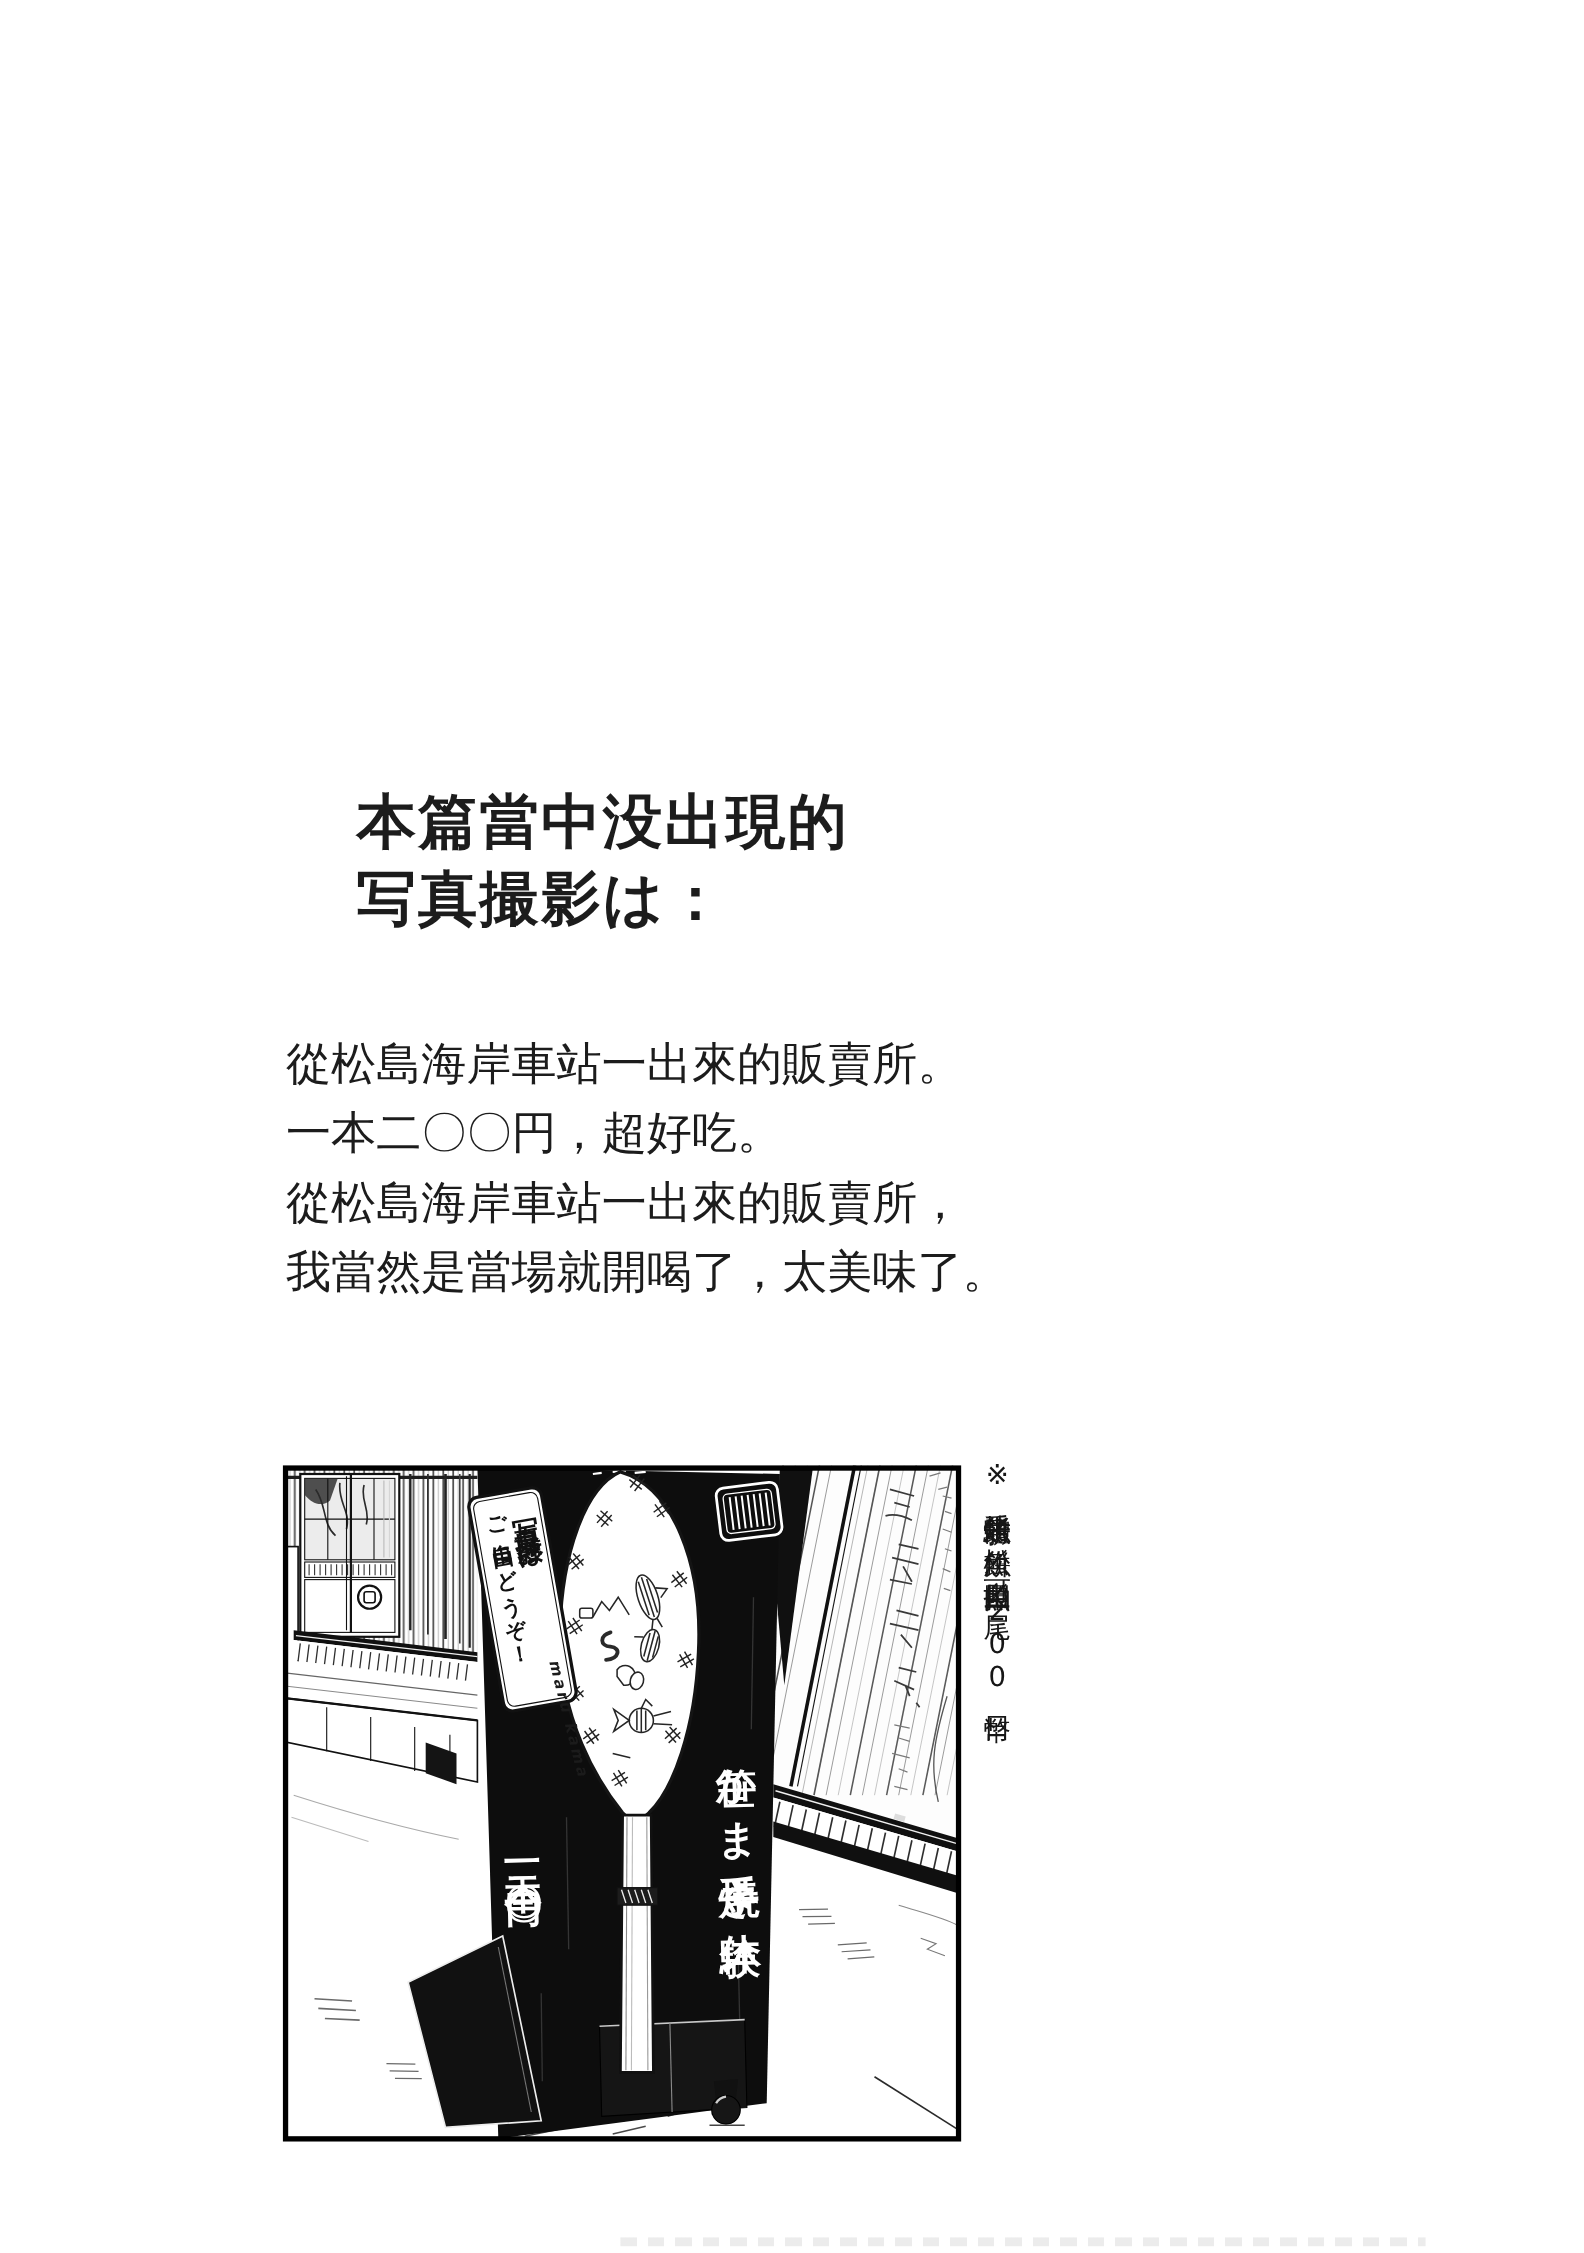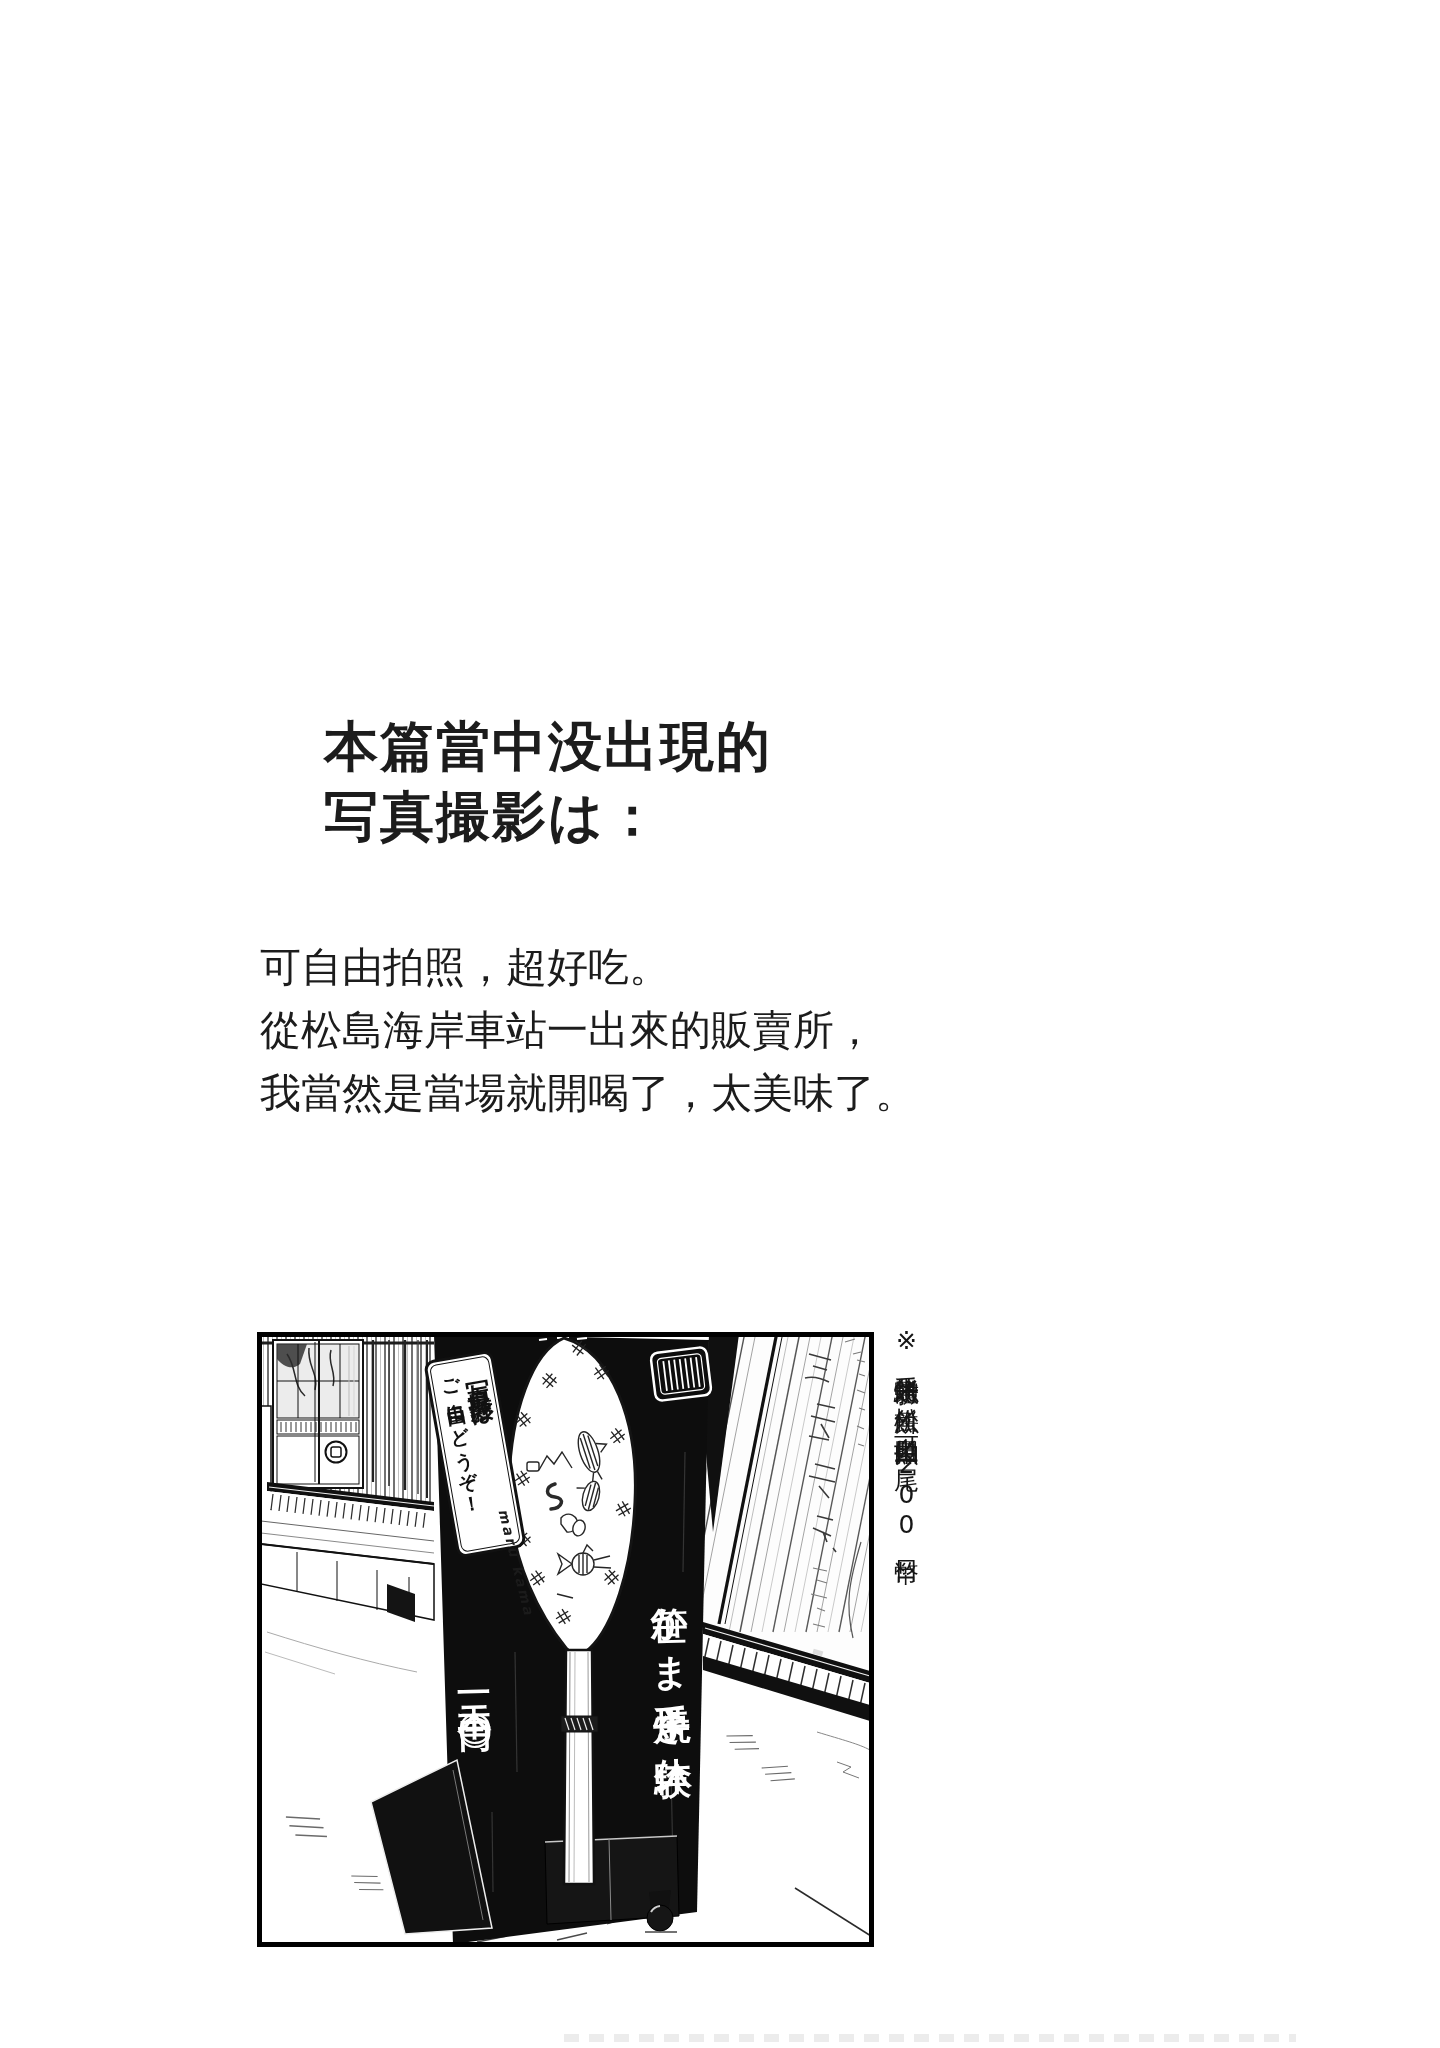--- a/index.html
+++ b/index.html
@@ -60,21 +60,22 @@
 <body>
 
 <div class="page">
 
   <div class="title-block">
     <div class="title-line">本篇當中没出現的</div>
     <div class="title-line">写真撮影は：</div>
   </div>
 
   <div class="intro-block">
-    <div class="intro-line">可自由拍照，超好吃。</div>
+    <div class="intro-line">從松島海岸車站一出來的販賣所。</div>
+    <div class="intro-line">一本二〇〇円，超好吃。</div>
     <div class="intro-line">從松島海岸車站一出來的販賣所，</div>
     <div class="intro-line">我當然是當場就開喝了，太美味了。</div>
   </div>
 
   <div class="panel">
     <svg width="617" height="615" viewBox="0 0 617 615">
       <defs>
         <pattern id="slats" width="9" height="14" patternUnits="userSpaceOnUse">
           <line x1="2" y1="0" x2="2" y2="14" stroke="#3a3a3a" stroke-width="1.6"></line>
           <line x1="6.5" y1="0" x2="6.5" y2="14" stroke="#a8a8a8" stroke-width="0.8"></line>

